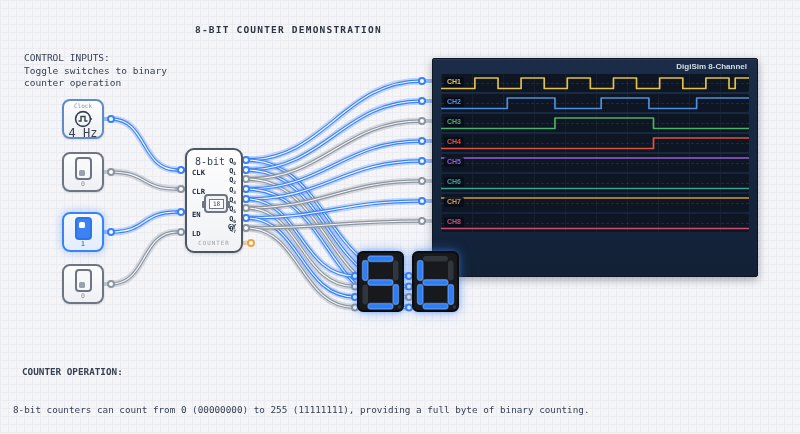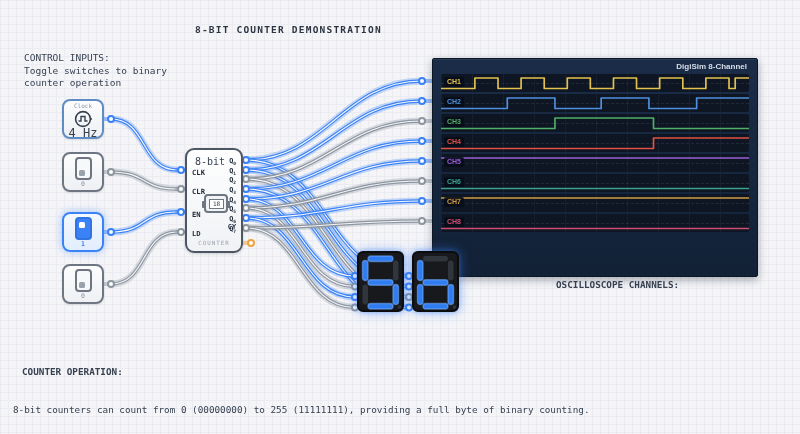--- a/index.html
+++ b/index.html
@@ -375,21 +375,20 @@
         <rect x="3.5" y="7.5" width="5.5" height="20" rx="2.7" fill="#2f7df0" stroke="rgba(120,175,255,0.55)" stroke-width="1.4"></rect>
         <rect x="34" y="7.5" width="5.5" height="20" rx="2.7" fill="#31353c"></rect>
         <rect x="3.5" y="31.5" width="5.5" height="20" rx="2.7" fill="#2f7df0" stroke="rgba(120,175,255,0.55)" stroke-width="1.4"></rect>
         <rect x="34" y="31.5" width="5.5" height="20" rx="2.7" fill="#2f7df0" stroke="rgba(120,175,255,0.55)" stroke-width="1.4"></rect>
         <circle cx="40.5" cy="54" r="1.8" fill="#31353c"></circle>
       </svg>
     </div>
 
 
   <div class="abs osc-block">
-    <div class="hd">OSCILLOSCOPE CHANNELS:</div>
   </div>
 
   <div class="abs cop-block">
     <div class="hd">COUNTER OPERATION:</div>
     <div class="p1">8-bit counters can count from 0 (00000000) to 255 (11111111), providing a full byte of binary counting.</div>
     
   </div>
 
 </div>
 

